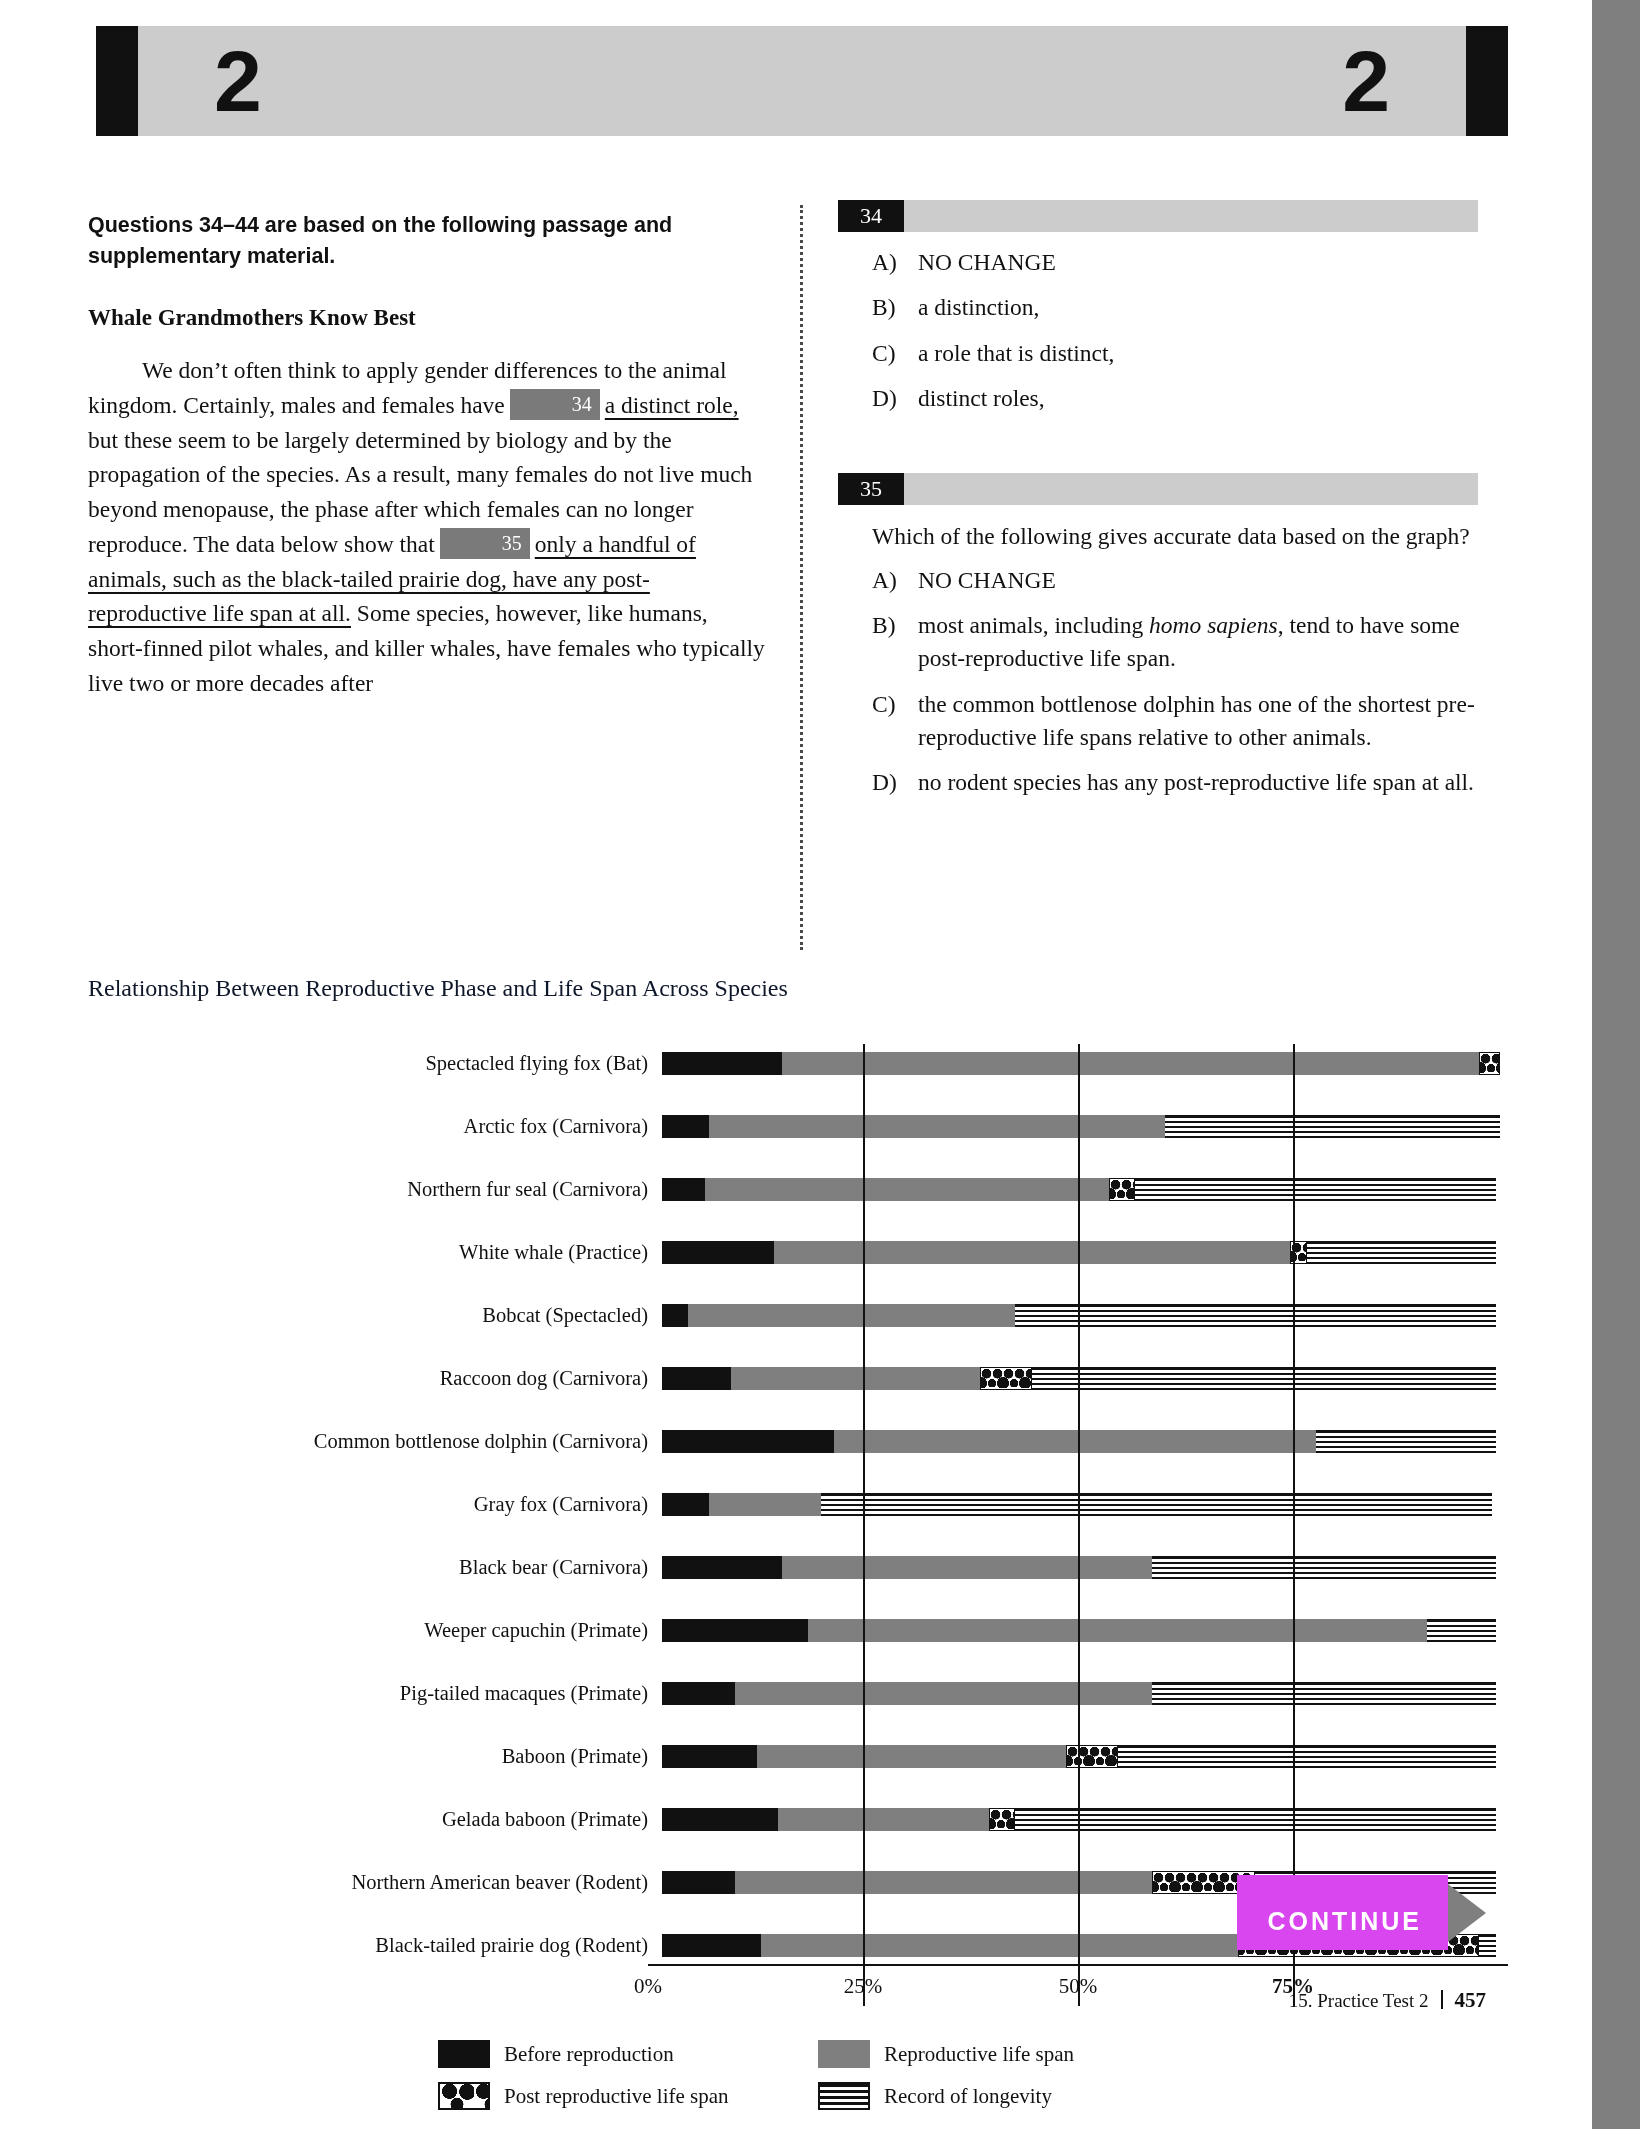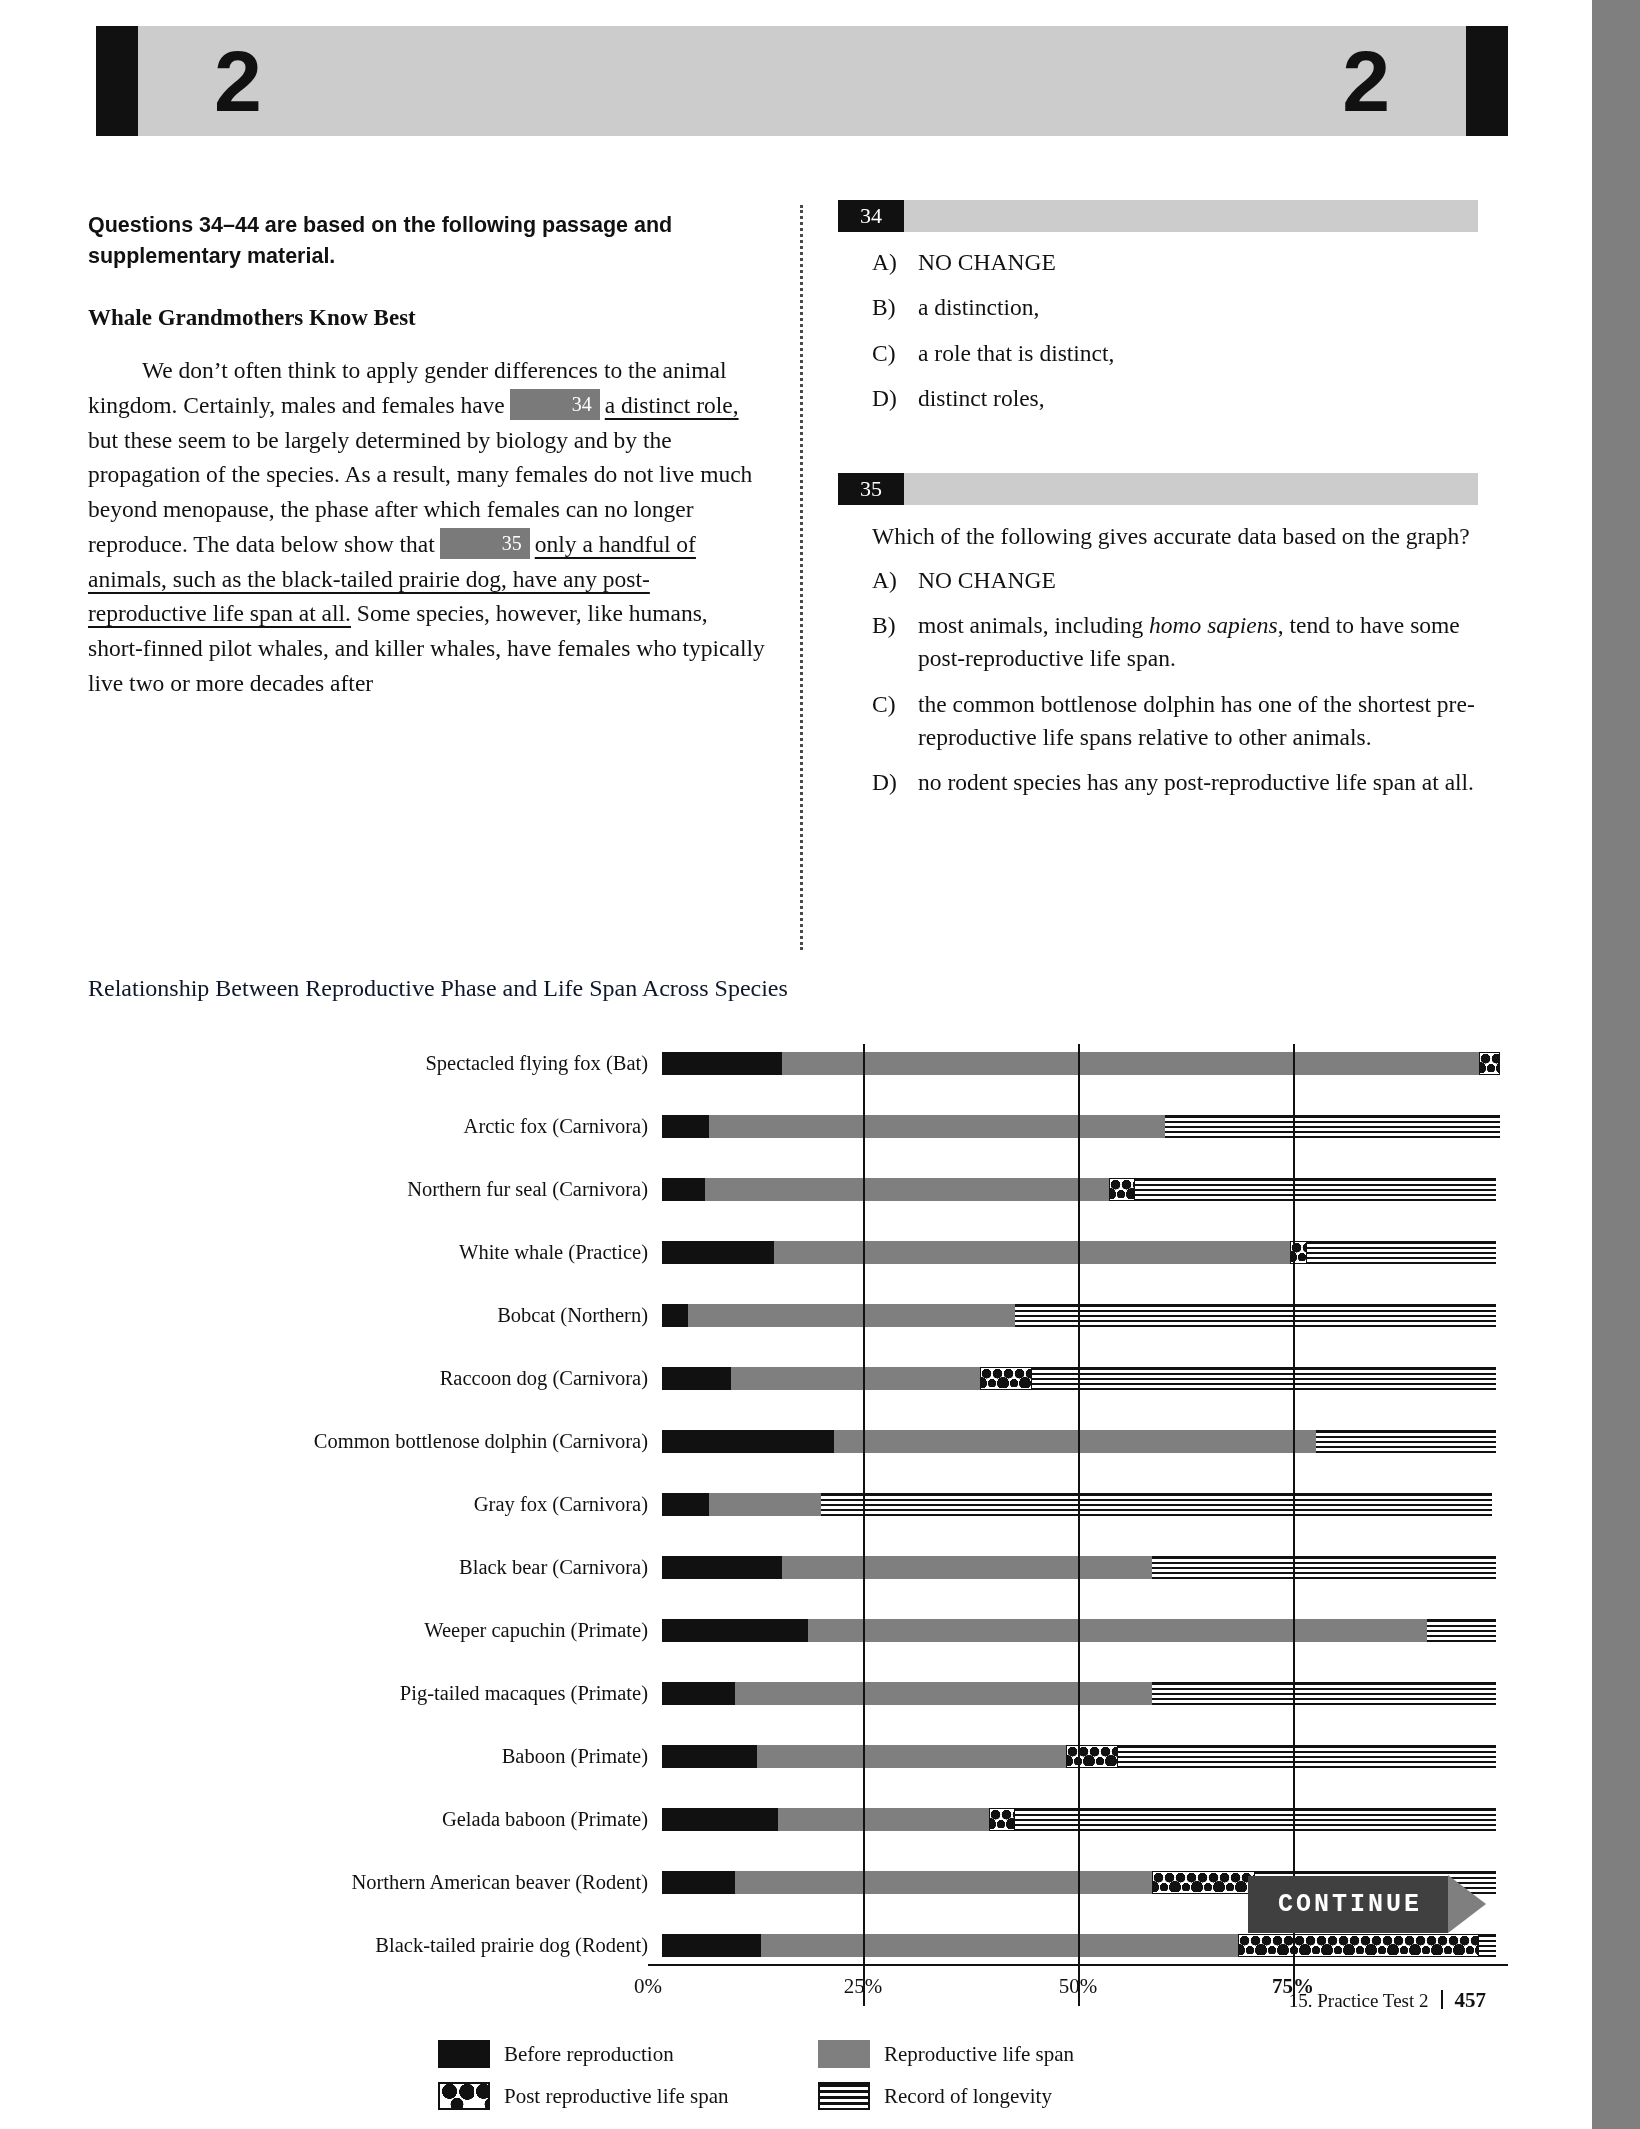--- a/index.html
+++ b/index.html
@@ -182,24 +182,24 @@
     background-image:repeating-linear-gradient(
       to bottom,#111 0px,#111 3px,#fff 3px,#fff 6px);
   }
 
   
   .continue{
     position:absolute;right:106px;top:1875px;
     display:flex;align-items:center;
   }
   .continue .cbody{
-    background:#404040;color:#ffffff;
-    font-family:Liberation Mono, monospace;
+    background:#d946ef;color:#ffffff;
+    font-family:Liberation Sans, sans-serif;
     font-weight:bold;font-size:25px;letter-spacing:3px;
-    padding:14px 26px 14px 30px;
+    padding:32px 26px 14px 30px;
   }
   .continue .carrow{
     width:0;height:0;
     border-top:29px solid transparent;
     border-bottom:29px solid transparent;
     border-left:38px solid #7f7f7f;
   }
   .footer{
     position:absolute;right:106px;top:1988px;
     font-family:Liberation Serif, serif;
@@ -328,21 +328,21 @@
             <div class="track">
               <div class="bar">
                 <div class="seg before" style="width: 111.8px;"></div>
                 <div class="seg repro" style="width: 516px;"></div>
                 <div class="seg post" style="width: 17.2px;"></div>
                 <div class="seg longev" style="width: 189.2px;"></div>
               </div>
             </div>
           </div>
           <div class="row">
-            <div class="cat">Bobcat (Northern)</div>
+            <div class="cat">Bobcat (Spectacled)</div>
             <div class="track">
               <div class="bar">
                 <div class="seg before" style="width: 25.8px;"></div>
                 <div class="seg repro" style="width: 326.8px;"></div>
                 <div class="seg longev" style="width: 481.6px;"></div>
               </div>
             </div>
           </div>
           <div class="row">
             <div class="cat">Raccoon dog (Carnivora)</div>

